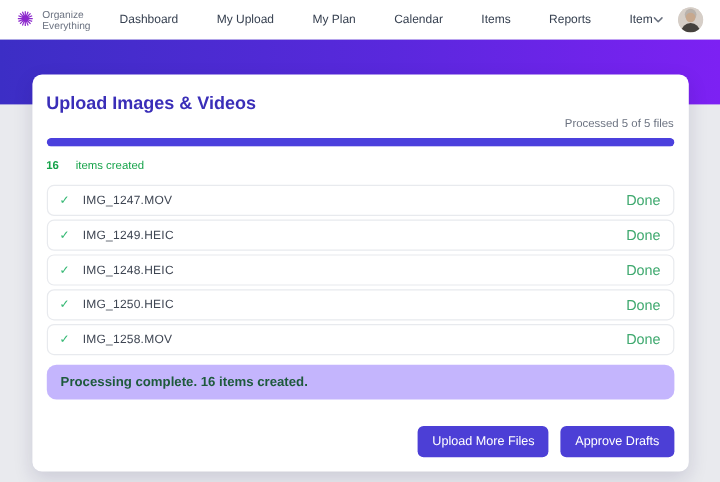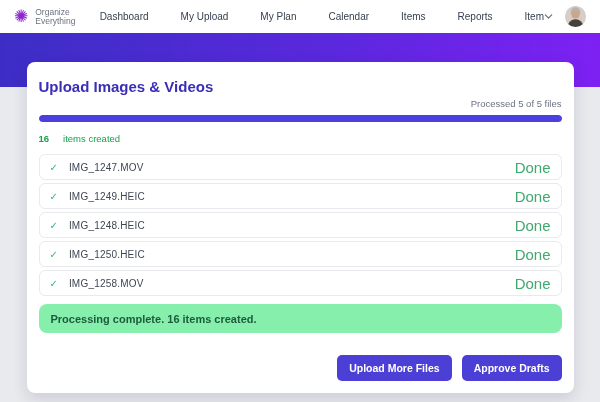--- a/index.html
+++ b/index.html
@@ -60,37 +60,37 @@
 
   .files { list-style: none; margin: 10px 0 0; padding: 0; }
   .file-row {
     display: flex; align-items: center;
     height: 26px; padding: 0 10px; margin-bottom: 3px;
     border: 1px solid #e8eaee; border-radius: 6px; background: #fff;
     font-size: 10px;
   }
   .check { color: #34b873; font-size: 10px; margin-right: 11px; }
   .fname { color: #3f4653; letter-spacing: 0.2px; }
-  .fstatus { margin-left: auto; color: #3fa96f; font-size: 15px; }
+  .fstatus { margin-left: auto; color: #3fa96f; font-size: 12px; }
 
   .alert {
-    background: #86efac; border-radius: 8px;
+    background: #c4b5fd; border-radius: 8px;
     margin-top: 8px; padding: 9px 12px 8px;
   }
   .alert-msg { font-size: 11px; font-weight: 600; color: #1e5a3c; }
   .alert-link {
     display: inline-block; margin-top: 4px;
     font-size: 10px; color: #5b4ae0; text-decoration: none; cursor: pointer;
   }
 
   .footer-actions { position: absolute; right: 12px; bottom: 12px; display: flex; gap: 10px; }
   .btn {
     background: #4c3fd6; color: #ffffff;
     border: none; border-radius: 5px;
-    font-family: inherit; font-size: 10.5px; font-weight: bold;
+    font-family: inherit; font-size: 10.5px; font-weight: normal;
     padding: 7px 12px; cursor: pointer; white-space: nowrap;
   }
 </style>
 </head>
 <body>
 
 <header class="topbar">
   <div class="brand">
     <span class="logo-glyph">✺</span>
     <div class="brand-text">

